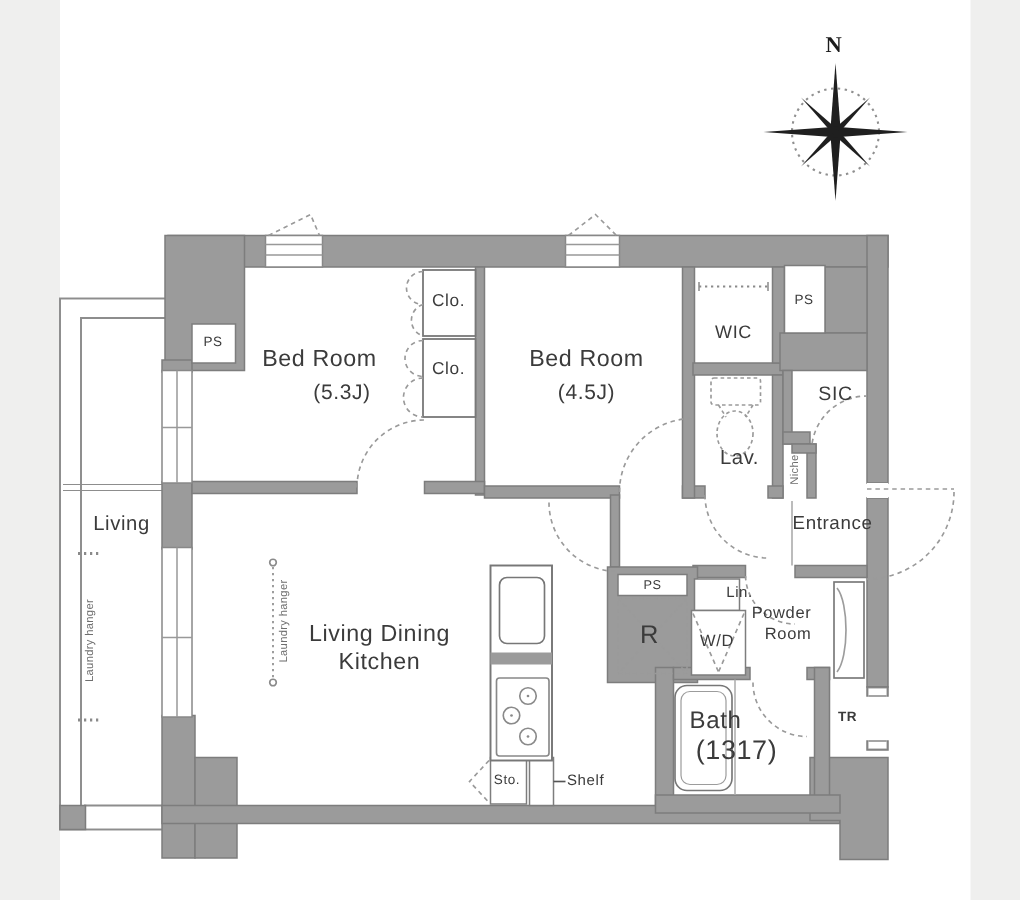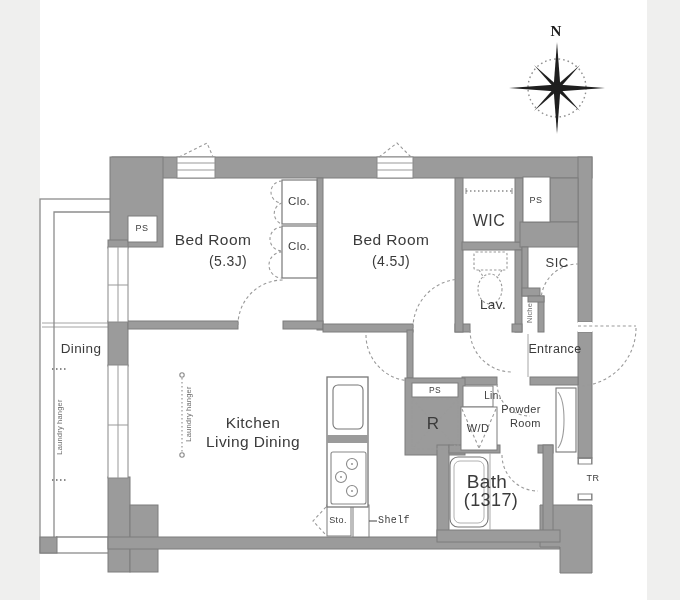--- a/index.html
+++ b/index.html
@@ -1,21 +1,21 @@
 <!DOCTYPE html>
 <html><head>
 <meta charset="utf-8">
 <style>
   html,body{margin:0;padding:0;}
   body{width:680px;height:600px;overflow:hidden;background:#efefee;}
   .stage{position:relative;width:680px;height:600px;font-family:"Liberation Sans",sans-serif;}
   .stage svg{position:absolute;left:0;top:0;}
   .lbl{position:absolute;transform:translate(-50%,-50%);white-space:nowrap;color:#3b3b3b;letter-spacing:.4px;line-height:1;}
   .lbl.v{transform:translate(-50%,-50%) rotate(-90deg);color:#6e6e6e;letter-spacing:.2px;}
-  .lbl.leftal{transform:translate(0,-50%);font-family:Liberation Mono, monospace;}
+  .lbl.leftal{transform:translate(0,-50%);}
   .lbl.center{text-align:center;line-height:19px;}
   .lbl.small-lh{line-height:14px;text-align:right;}
   .serif{font-family:"Liberation Serif",serif;font-weight:bold;color:#1c1c1c;}
 </style>
 </head>
 <body>
 
 <div class="stage">
   <svg width="680" height="600" viewBox="0 0 680 600">
 
@@ -146,46 +146,46 @@
     <g>
       <circle cx="557" cy="88" r="29" fill="none" stroke="#8f8f8f" stroke-width="1.4" stroke-dasharray="1.6 3"></circle>
       <polygon points="557,42 560.5,88 557,134 553.5,88" fill="#1f1f1f"></polygon>
       <polygon points="509,88 557,84.5 605,88 557,91.5" fill="#1f1f1f"></polygon>
       <polygon points="580,65 558.5,89.5 534,111 555.5,86.5" fill="#1f1f1f"></polygon>
       <polygon points="534,65 555.5,89.5 580,111 558.5,86.5" fill="#1f1f1f"></polygon>
     </g>
   </svg>
 
   <div class="lbl serif" style="left:556px;top:31px;font-size:15px;">N</div>
-  <div class="lbl" style="left:81px;top:349px;font-size:13.5px;">Dining</div>
+  <div class="lbl" style="left:81px;top:349px;font-size:13.5px;">Living</div>
   <div class="lbl v" style="left:60px;top:427px;font-size:7.5px;">Laundry hanger</div>
   <div class="lbl" style="left:142px;top:228px;font-size:9px;">PS</div>
   <div class="lbl" style="left:213px;top:240px;font-size:15.5px;">Bed Room</div>
   <div class="lbl" style="left:212px;top:261px;font-size:14px;margin-left:16px;">(5.3J)</div>
   <div class="lbl" style="left:299px;top:202px;font-size:11.5px;">Clo.</div>
   <div class="lbl" style="left:299px;top:247px;font-size:11.5px;">Clo.</div>
   <div class="lbl" style="left:391px;top:240px;font-size:15.5px;">Bed Room</div>
   <div class="lbl" style="left:391px;top:261px;font-size:14px;">(4.5J)</div>
-  <div class="lbl" style="left:489px;top:221px;font-size:16px;">WIC</div>
+  <div class="lbl" style="left:489px;top:221px;font-size:12px;">WIC</div>
   <div class="lbl" style="left:536px;top:200px;font-size:9px;">PS</div>
   <div class="lbl" style="left:557px;top:262px;font-size:13px;">SIC</div>
   <div class="lbl" style="left:493px;top:305px;font-size:13.5px;">Lav.</div>
   <div class="lbl v" style="left:530px;top:313px;font-size:7.5px;">Niche</div>
   <div class="lbl" style="left:555px;top:349px;font-size:12.5px;">Entrance</div>
   <div class="lbl center" style="left:253px;top:432px;font-size:15.5px;">
+    <div>Living Dining</div>
     <div>Kitchen</div>
-    <div>Living Dining</div>
   </div>
   <div class="lbl v" style="left:189px;top:414px;font-size:7.5px;">Laundry hanger</div>
   <div class="lbl" style="left:435px;top:390px;font-size:8.5px;">PS</div>
   <div class="lbl" style="left:477px;top:396px;font-size:10px;margin-left:16px;">Lin.</div>
   <div class="lbl" style="left:433px;top:423px;font-size:17px;">R</div>
   <div class="lbl" style="left:478px;top:428px;font-size:11px;">W/D</div>
   <div class="lbl small-lh" style="left:521px;top:416px;font-size:11px;">
     <div>Powder</div>
     <div>Room</div>
   </div>
-  <div class="lbl" style="left:487px;top:481px;font-size:19px;">Bath</div>
+  <div class="lbl" style="left:477px;top:481px;font-size:16px;">Bath</div>
   <div class="lbl" style="left:491px;top:500px;font-size:18px;">(1317)</div>
-  <div class="lbl" style="left:593px;top:478px;font-size:9px;">TR</div>
+  <div class="lbl" style="left:565px;top:478px;font-size:9px;font-weight:bold;">TR</div>
   <div class="lbl" style="left:338px;top:520px;font-size:9px;">Sto.</div>
   <div class="lbl leftal" style="left:378px;top:521px;font-size:10px;">Shelf</div>
 </div>
 
 </body></html>

